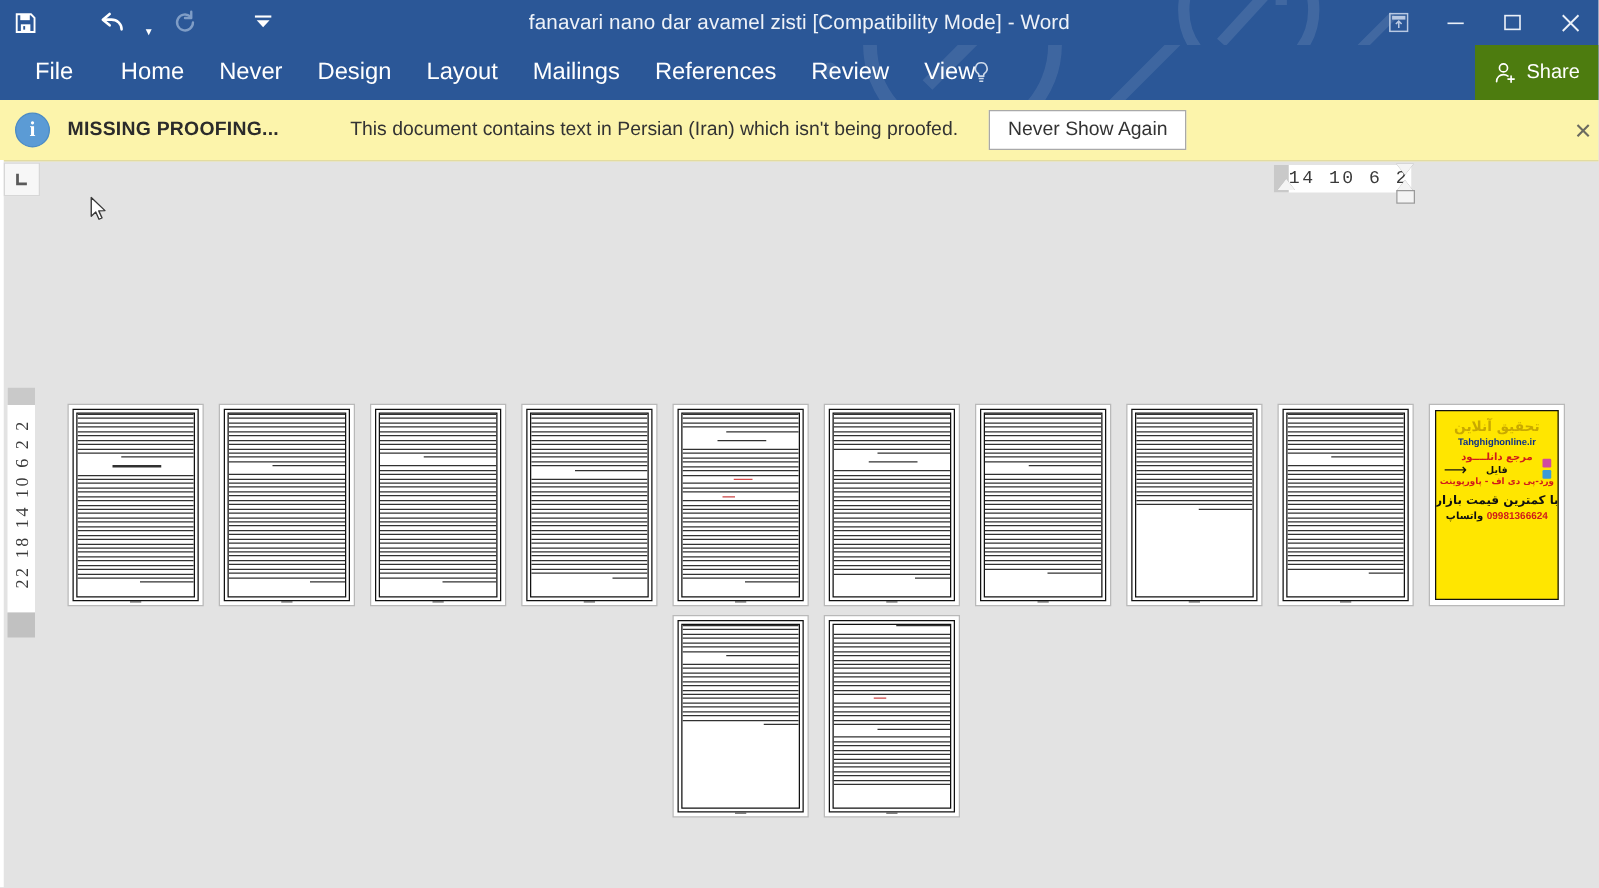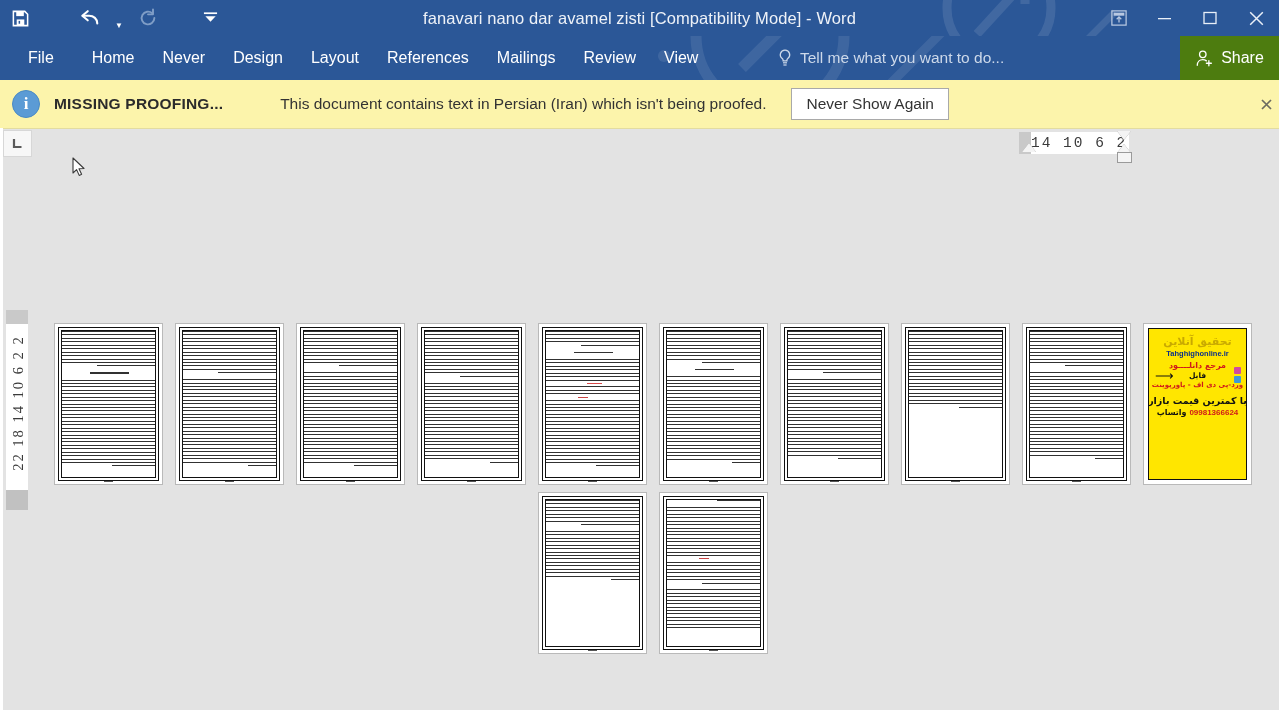--- a/index.html
+++ b/index.html
@@ -46,21 +46,21 @@
   }
 
   
   .tabrow{
     position:absolute;left:0;top:36px;width:1279px;height:44px;
     background:#2b5797;overflow:hidden;
   }
   .tabrow-wm{position:absolute;left:620px;top:-92px;width:360px;height:200px;opacity:.09;}
   .tabs{position:absolute;left:0;top:0;height:44px;display:flex;align-items:center;}
   .tab{
-    height:44px;line-height:44px;color:#ffffff;font-size:16px;padding:0 14px;
+    height:44px;line-height:44px;color:#ffffff;font-size:19px;padding:0 14px;
     white-space:nowrap;
   }
   .tab.first{padding-left:28px;padding-right:24px;}
   .tellme{
     position:absolute;left:778px;top:0;height:44px;display:flex;align-items:center;gap:8px;
     color:#cdd9ea;font-size:15.5px;
   }
   .bulb{display:block;}
   .share{
     position:absolute;right:0;top:0;height:44px;width:99px;
@@ -288,33 +288,32 @@
       <path d="M0 160 L250 160 L352 58" stroke="#ffffff" stroke-width="9" fill="none"></path>
       <circle cx="44" cy="112" r="6" fill="#ffffff"></circle>
     </svg>
 
     <div class="tabs">
       <div class="tab first">File</div>
       <div class="tab">Home</div>
       <div class="tab">Never</div>
       <div class="tab">Design</div>
       <div class="tab">Layout</div>
+      <div class="tab">Mailings</div>
       <div class="tab">References</div>
-      <div class="tab">Mailings</div>
       <div class="tab">Review</div>
       <div class="tab">View</div>
     </div>
 
     <div class="tellme">
       <svg class="bulb" width="14" height="19" viewBox="0 0 14 19">
         <path d="M7 1.2a4.6 4.6 0 0 0-2.8 8.3c.6.5.9 1.1.9 1.8v.6h3.8v-.6c0-.7.3-1.3.9-1.8A4.6 4.6 0 0 0 7 1.2z" fill="none" stroke="#cdd9ea" stroke-width="1.3"></path>
         <rect x="5" y="13.2" width="4" height="1.2" fill="#cdd9ea"></rect>
         <rect x="5.4" y="15.4" width="3.2" height="1.2" fill="#cdd9ea"></rect>
       </svg>
-      <span>Tell me what you want to do...</span>
     </div>
 
     <div class="share">
       <svg width="19" height="19" viewBox="0 0 20 20">
         <circle cx="8.2" cy="5.6" r="3.4" fill="none" stroke="#fff" stroke-width="1.4"></circle>
         <path d="M2.4 17.2c0-3.6 2.6-6 5.8-6 1.5 0 2.8.5 3.8 1.3" fill="none" stroke="#fff" stroke-width="1.4" stroke-linecap="round"></path>
         <path d="M14.6 12.4v5.2 M12 15h5.2" stroke="#fff" stroke-width="1.4" stroke-linecap="round"></path>
       </svg>
       <span>Share</span>
     </div>

